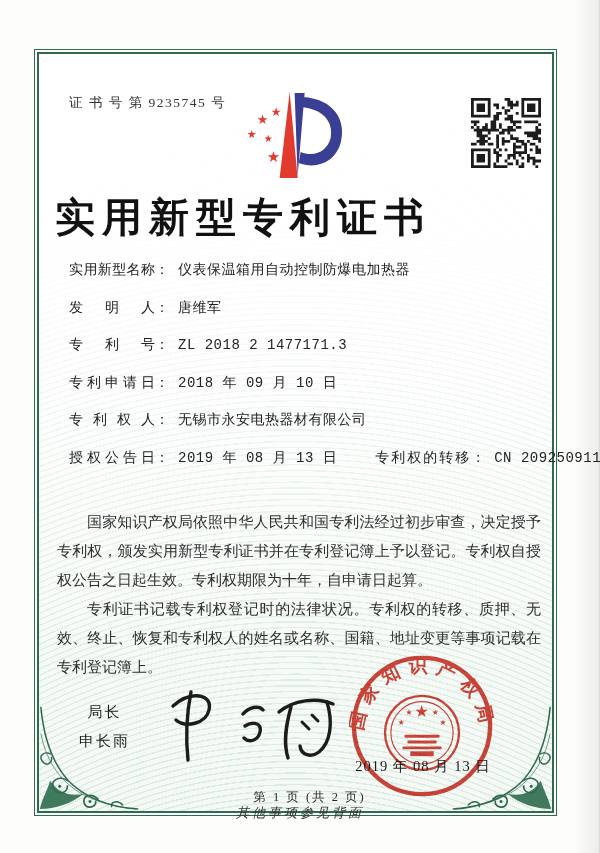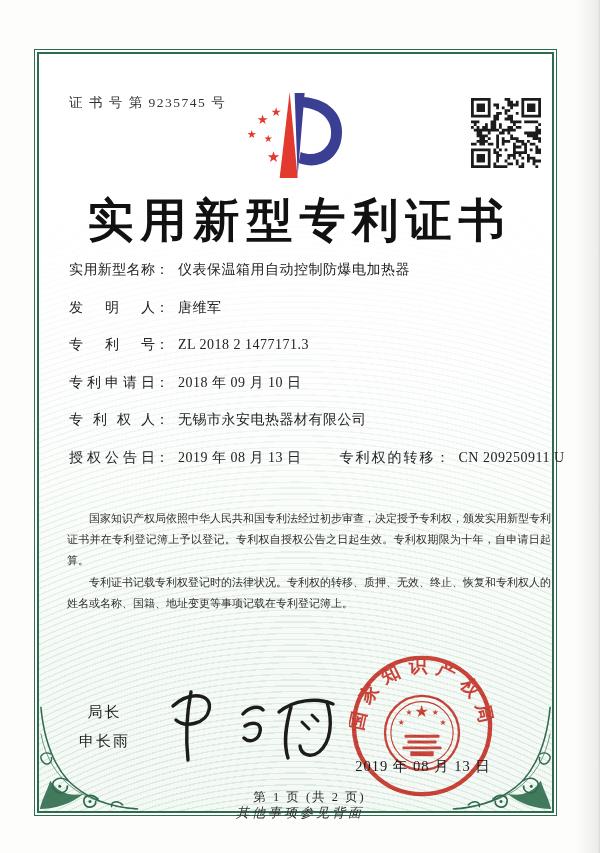--- a/index.html
+++ b/index.html
@@ -23,30 +23,30 @@
     outline:1px solid var(--green);
     outline-offset:2px;
     background:
       linear-gradient(180deg,rgba(255,255,255,1) 0%,rgba(255,255,255,.92) 28%,rgba(250,253,251,.55) 55%,rgba(235,246,239,.35) 78%,rgba(222,239,228,.28) 100%),
       repeating-radial-gradient(140% 120% at 50% 195%,rgba(96,162,120,.22) 0 1.1px,rgba(255,255,255,0) 1.1px 4.6px);
   }
   .inner{position:absolute;inset:0;}
   .cert-no{position:absolute;left:30px;top:40px;font-size:13.5px;letter-spacing:1.5px;color:#333;}
   .logo{position:absolute;left:50%;top:36px;transform:translateX(-53%);width:112px;height:94px;}
   .qr{position:absolute;right:11px;top:44px;width:70px;height:70px;}
-  .title{position:absolute;left:4px;top:136px;width:100%;text-align:center;
-         font-size:46px;font-weight:bold;letter-spacing:7px;color:#111;}
+  .title{position:absolute;left:16px;top:136px;width:100%;
+         font-size:40px;font-weight:bold;letter-spacing:7px;color:#111;}
   .fields{position:absolute;left:30px;top:207px;right:12px;font-size:14px;color:#232323;}
   .field{height:23px;margin-bottom:14.5px;white-space:nowrap;}
   .flabel{display:inline-block;width:86px;text-align:justify;text-align-last:justify;vertical-align:bottom;}
   .fcolon{margin-right:9px;}
-  .fvalue{letter-spacing:.5px;}
+  .fvalue{letter-spacing:.5px;font-family:Liberation Mono, monospace;}
   .grant-no{margin-left:38px;}
   .grant-no .flabel{width:auto;letter-spacing:2px;margin-right:0;}
-  .paras{position:absolute;left:28px;top:454px;width:484px;font-size:11px;
+  .paras{position:absolute;left:18px;top:454px;width:484px;font-size:15px;
          line-height:1.93;text-align:justify;color:#2e2e2e;}
   .paras p{text-indent:2em;}
   .signer{position:absolute;left:40px;top:644px;font-size:15px;line-height:29px;color:#1e1e1e;letter-spacing:2px;text-align:center;}
   .signature{position:absolute;left:122px;top:626px;width:195px;height:92px;}
   .seal{position:absolute;left:310px;top:599px;width:146px;height:146px;opacity:.92;mix-blend-mode:multiply;}
   .seal-date{position:absolute;left:306px;top:703px;width:156px;text-align:center;
              font-size:14.5px;letter-spacing:1px;color:#1b1b1b;}
   .page-no{position:absolute;left:0;bottom:5px;width:100%;text-align:center;font-size:12.5px;letter-spacing:2px;color:#2a2a2a;padding-left:28px;}
   .back-note{position:absolute;left:0;top:804px;width:600px;text-align:center;
              font-size:13px;letter-spacing:3px;color:#333;font-style:italic;}

